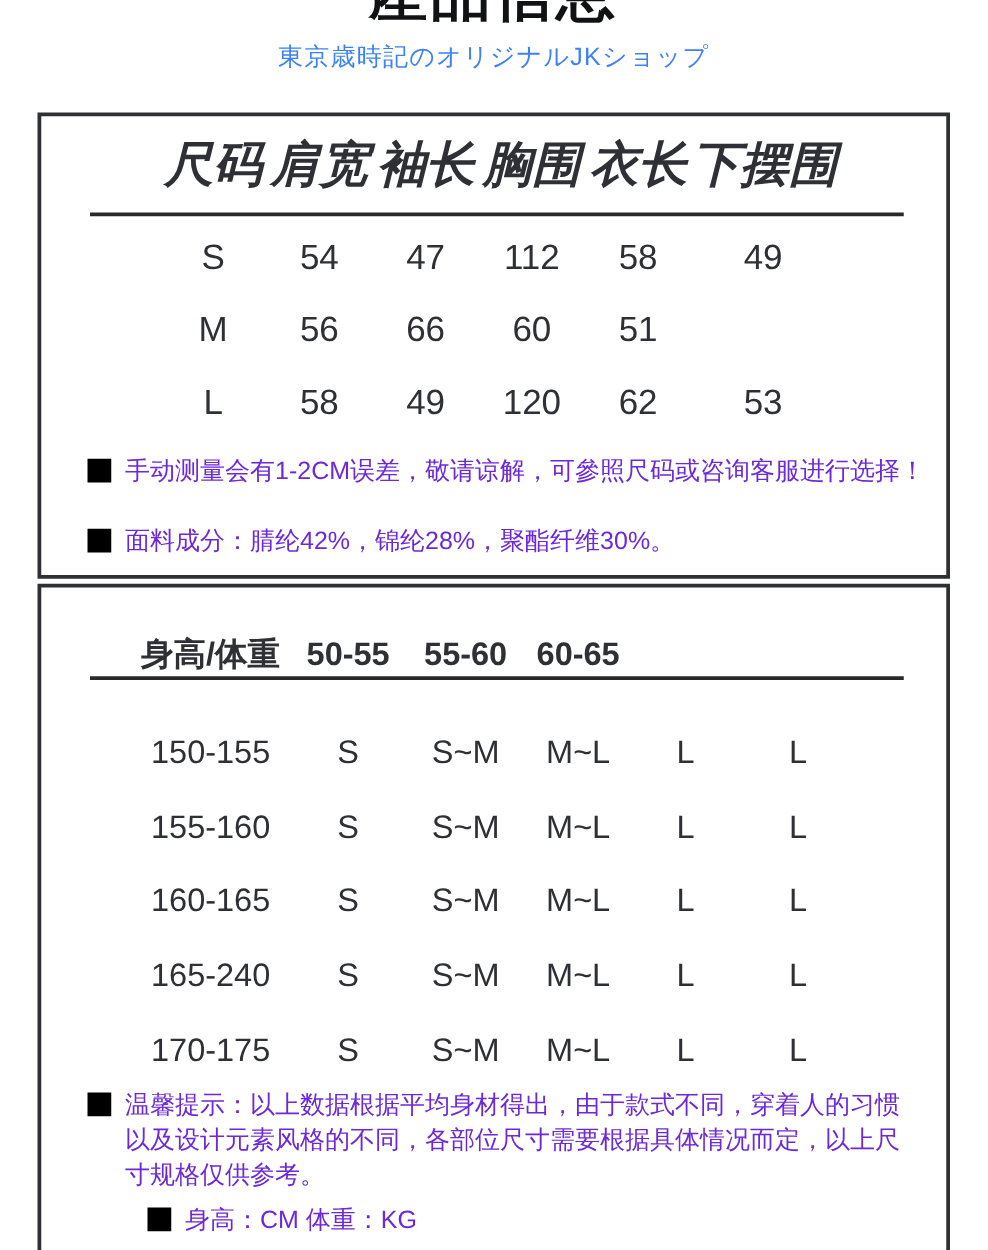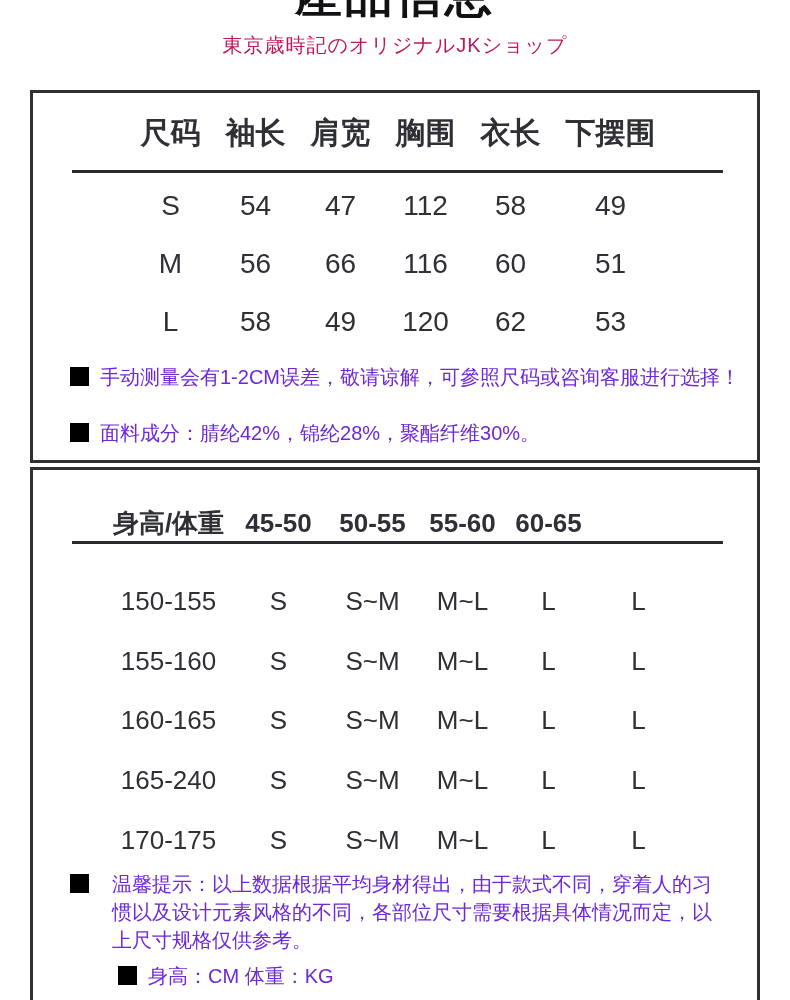--- a/index.html
+++ b/index.html
@@ -9,86 +9,85 @@
     font-family:"Liberation Sans", sans-serif;
   }
   
   .title-clip { position:absolute; top:0; left:0; width:790px; height:19px; overflow:hidden; }
   .title {
     font-size:47px; font-weight:700; text-align:center; letter-spacing:3px;
     line-height:47px; margin-top:-29px; color:#111214; white-space:nowrap;
   }
   .subtitle {
     position:absolute; top:32px; left:0; width:790px; text-align:center;
-    font-size:20px; color:#be185d; letter-spacing:1px; white-space:nowrap;
+    font-size:20px; color:#3b82f6; letter-spacing:1px; white-space:nowrap;
   }
   .box {
     position:absolute; left:30px; width:724px;
     border:3px solid #2e3033; background:#ffffff;
   }
   #box1 { top:90px; height:367px; }
   #box2 { top:467px; height:560px; }
 
   .grid { position:absolute; display:grid; }
   .grid > div { text-align:center; line-height:40px; white-space:nowrap; }
 
   .grid1 { left:95px; grid-template-columns:85px 85px 85px 85px 85px 115px; }
-  .hdr1  { top:20px; font-size:30px; font-weight:700; }
+  .hdr1  { top:20px; font-size:39px; font-weight:700;font-style:italic; }
   .row1  { font-size:28px; }
   #r1a { top:93px; } #r1b { top:151px; } #r1c { top:209px; }
 
   .grid2 { left:73px; grid-template-columns:125px 95px 93px 87px 85px 95px;margin-top:15px; }
   .hdr2  { top:18px; font-size:26px; font-weight:700; }
   .row2  { font-size:26px; }
   #r2a { top:96px; } #r2b { top:156px; } #r2c { top:215px; }
   #r2d { top:275px; } #r2e { top:335px; }
 
   .rule { position:absolute; left:39px; width:651px; height:3px; background:#28292c; }
   #rule1 { top:77px; } #rule2 { top:71px; }
 
   .note { position:absolute; left:37px; display:flex; align-items:flex-start;
           font-size:20px; line-height:28px; color:#6d28d9; }
   .bullet { width:19px; height:19px; background:#000; flex:none;
             margin-right:11px; margin-top:4px; }
   #note1 { top:270px; } #note2 { top:326px; }
-  #note3 { top:400px; width:658px;gap:12px; } #note4 { top:492px;margin-left:48px; }
+  #note3 { top:400px; width:658px; } #note4 { top:492px;margin-left:48px; }
   .note .txt { display:block; }
 </style>
 </head>
 <body>
 
 <div class="title-clip">
   <div class="title">産品信息</div>
 </div>
 <div class="subtitle">東京歳時記のオリジナルJKショップ</div>
 
 <div class="box" id="box1">
   <div class="grid grid1 hdr1">
     <div>尺码</div>
+    <div>肩宽</div>
     <div>袖长</div>
-    <div>肩宽</div>
     <div>胸围</div>
     <div>衣长</div>
     <div>下摆围</div>
   </div>
   <div class="rule" id="rule1"></div>
 
   <div class="grid grid1 row1" id="r1a">
     <div>S</div>
     <div>54</div>
     <div>47</div>
     <div>112</div>
     <div>58</div>
     <div>49</div>
   </div>
   <div class="grid grid1 row1" id="r1b">
     <div>M</div>
     <div>56</div>
     <div>66</div>
-    <div>116</div>
     <div>60</div>
     <div>51</div>
   </div>
   <div class="grid grid1 row1" id="r1c">
     <div>L</div>
     <div>58</div>
     <div>49</div>
     <div>120</div>
     <div>62</div>
     <div>53</div>
@@ -100,21 +99,20 @@
   </div>
   <div class="note" id="note2">
     <span class="bullet"></span>
     <span class="txt">面料成分：腈纶42%，锦纶28%，聚酯纤维30%。</span>
   </div>
 </div>
 
 <div class="box" id="box2">
   <div class="grid grid2 hdr2">
     <div>身高/体重</div>
-    <div>45-50</div>
     <div>50-55</div>
     <div>55-60</div>
     <div>60-65</div>
   </div>
   <div class="rule" id="rule2"></div>
 
   <div class="grid grid2 row2" id="r2a">
     <div>150-155</div>
     <div>S</div>
     <div>S~M</div>

